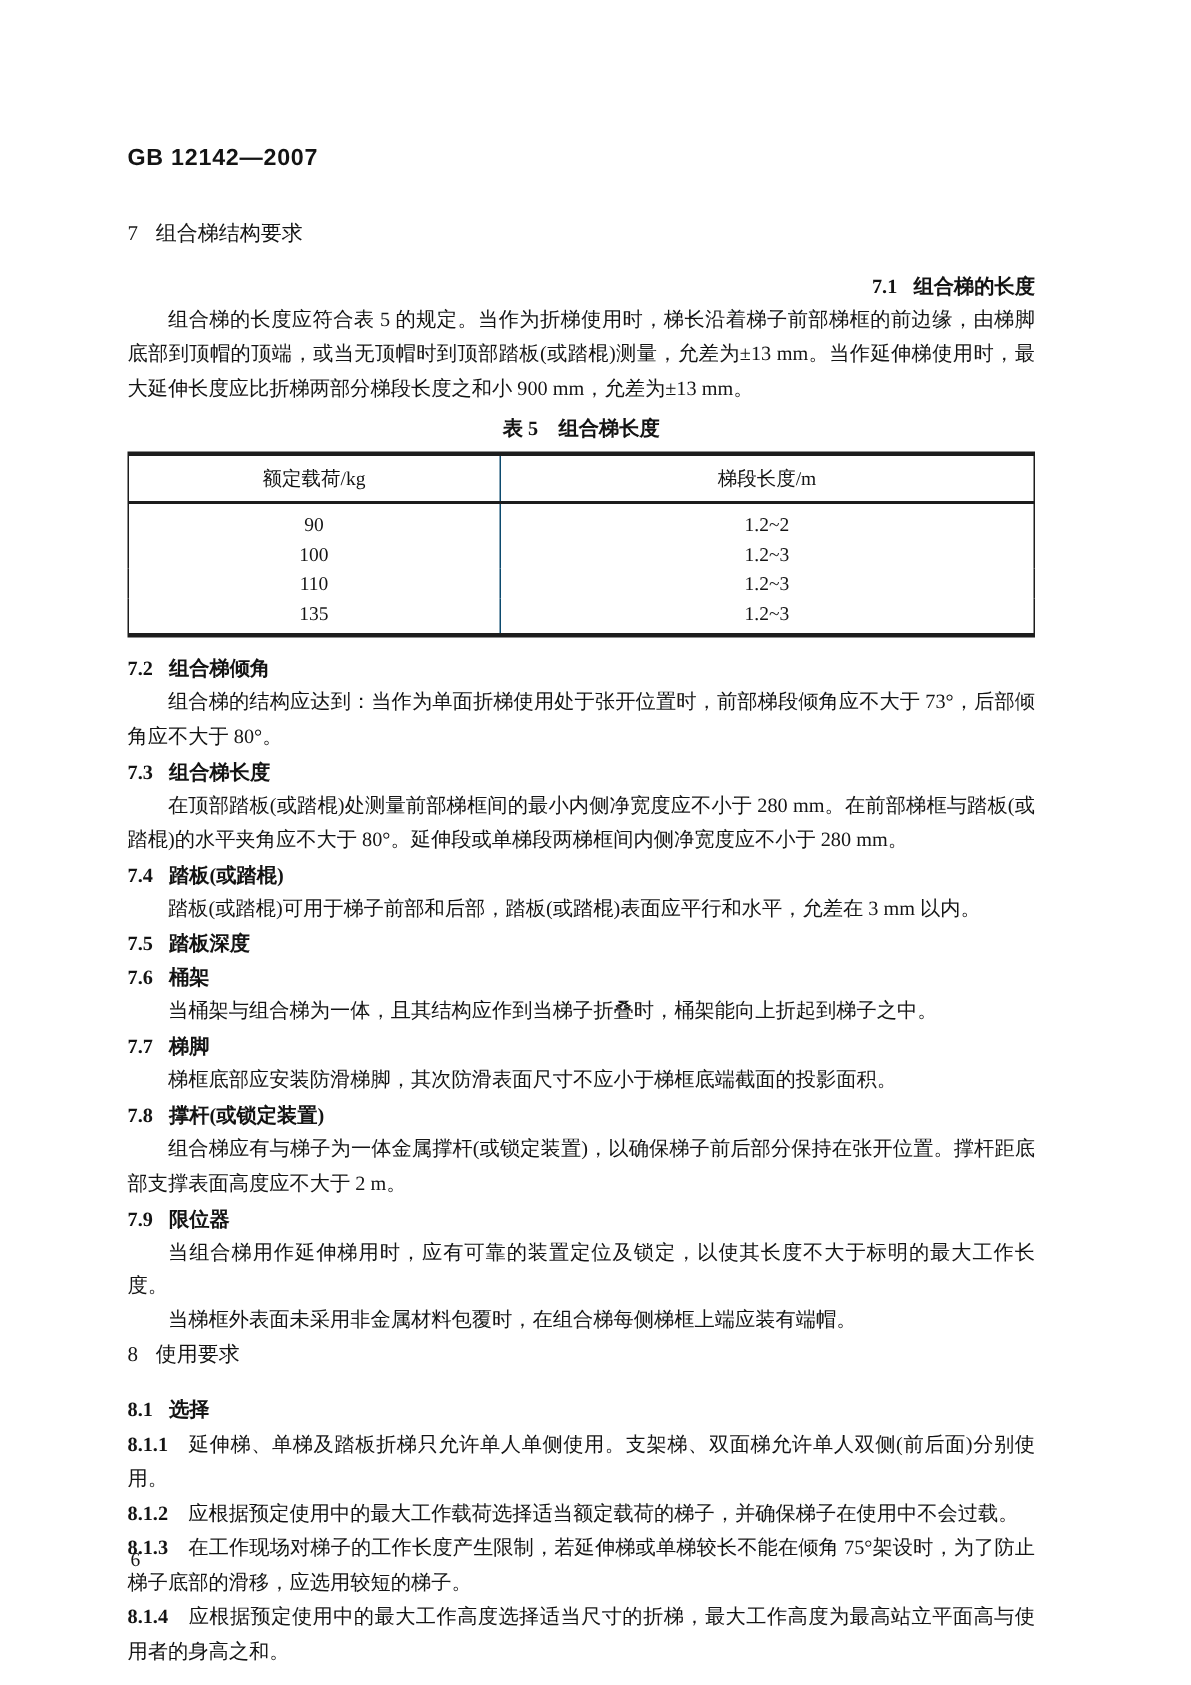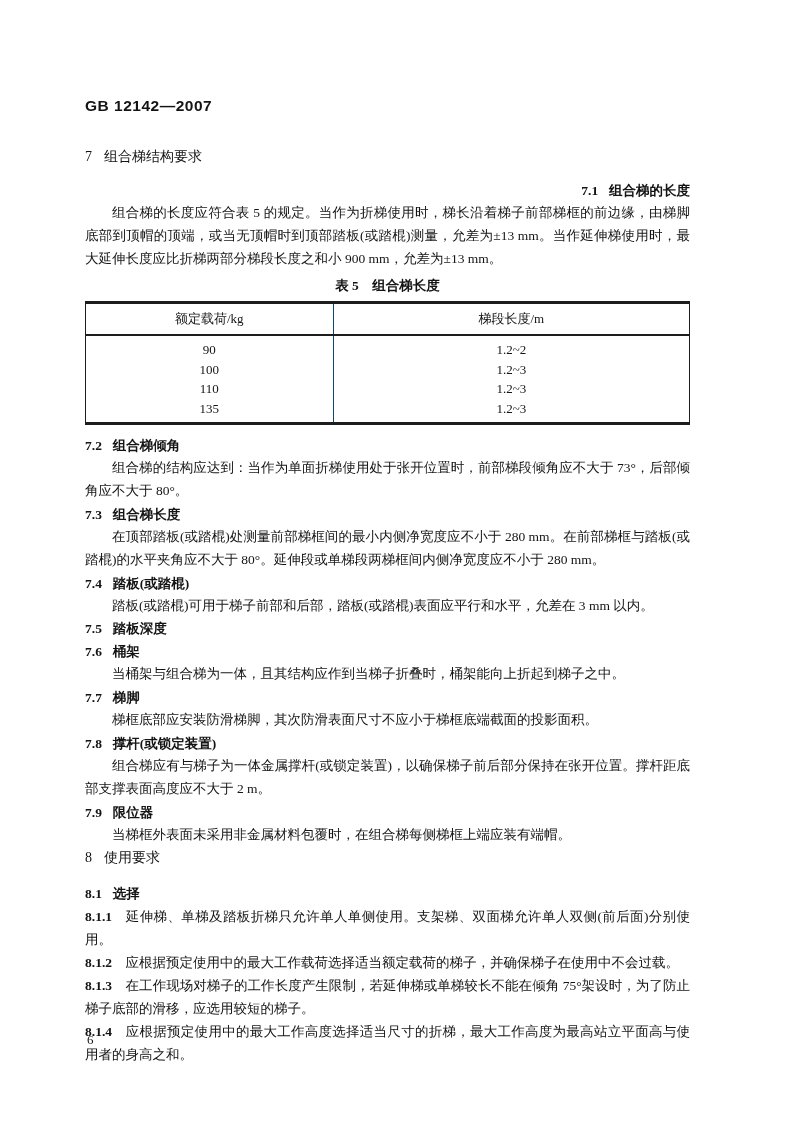--- a/index.html
+++ b/index.html
@@ -172,20 +172,21 @@
   <div class="para">梯框底部应安装防滑梯脚，其次防滑表面尺寸不应小于梯框底端截面的投影面积。</div>
 
   <div class="h2">
     <span class="num">7.8</span><span>撑杆(或锁定装置)</span>
   </div>
   <div class="para">组合梯应有与梯子为一体金属撑杆(或锁定装置)，以确保梯子前后部分保持在张开位置。撑杆距底部支撑表面高度应不大于 2 m。</div>
 
   <div class="h2">
     <span class="num">7.9</span><span>限位器</span>
   </div>
+  <div class="para">当组合梯用作延伸梯用时，应有可靠的装置定位及锁定，以使其长度不大于标明的最大工作长度。</div>
 
   <div class="para">当梯框外表面未采用非金属材料包覆时，在组合梯每侧梯框上端应装有端帽。</div>
 
   <div class="h1" id="h8">
     <span class="num">8</span><span>使用要求</span>
   </div>
 
   <div class="h2">
     <span class="num">8.1</span><span>选择</span>
   </div>

